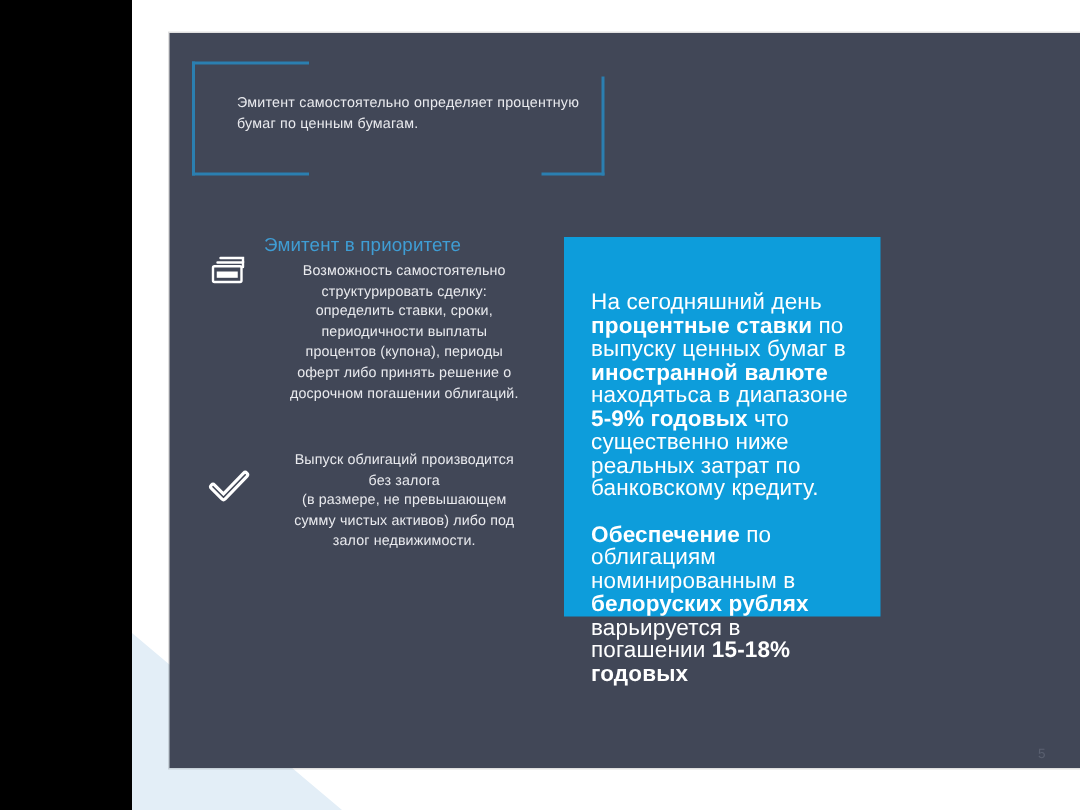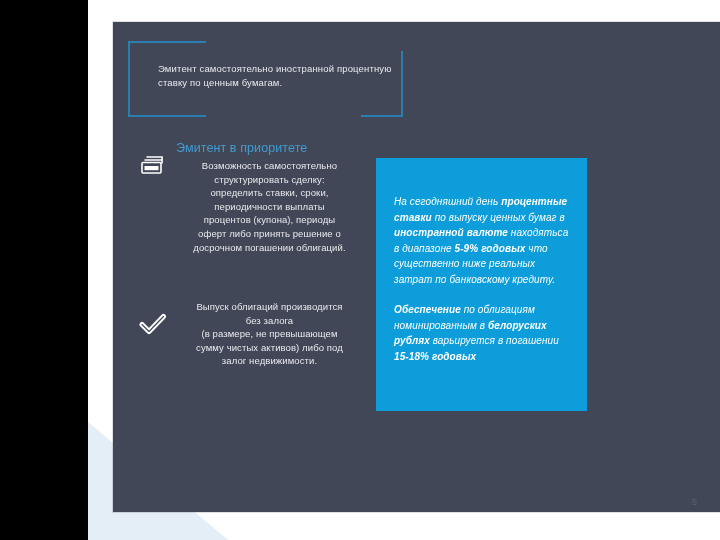--- a/index.html
+++ b/index.html
@@ -76,21 +76,21 @@
     line-height: 14px;
     letter-spacing: 0.15px;
   }
 
   
   .feature {
     position: absolute;
     left: 138px;
     width: 225px;
   }
-  .feature.f1 { top: 140px; }
+  .feature.f1 { top: 155px; }
   .feature.f2 { top: 300px; }
 
   .feature .ficon {
     position: absolute;
     left: 0;
     top: 10px;
     width: 30px;
     height: 30px;
     color: #ffffff;
   }
@@ -119,24 +119,23 @@
     position: absolute;
     left: 376px;
     top: 158px;
     width: 211px;
     height: 253px;
     background: #0d9ddb;
   }
   .bluebox .bb-inner {
     padding: 36px 18px 0 18px;
     color: #ffffff;
-    font-size: 10px;
+    font-size: 15px;
     line-height: 15.5px;
     letter-spacing: 0.1px;
-    font-style: italic;
   }
   .bluebox p { margin: 0; }
   .bluebox .gap { height: 15px; }
   .bluebox b { font-weight: bold; }
 
   
   .page-num {
     position: absolute;
     right: 23px;
     bottom: 33px;
@@ -155,21 +154,21 @@
   <div class="panel"></div>
 
   <div class="bracket">
     <div class="br-line br-top-l"></div>
     <div class="br-line br-left"></div>
     <div class="br-line br-bot-l"></div>
     <div class="br-line br-right"></div>
     <div class="br-line br-bot-r"></div>
   </div>
 
-  <div class="callout-text">Эмитент самостоятельно иностранной процентную ставку по ценным бумагам.</div>
+  <div class="callout-text">Эмитент самостоятельно определяет процентную бумаг по ценным бумагам.</div>
 
   <div class="feature f1">
     <span class="ficon">
       <svg viewBox="0 0 30 30" width="30" height="30" fill="none" stroke="#ffffff" stroke-width="1.6">
         <path d="M9 7 h15 v3" stroke-linecap="round"></path>
         <path d="M7 10 h17 v3" stroke-linecap="round"></path>
         <rect x="4" y="12.5" width="19" height="10.5" rx="1"></rect>
         <rect x="6.5" y="16" width="14" height="4.2" fill="#ffffff" stroke="none"></rect>
       </svg>
     </span>

